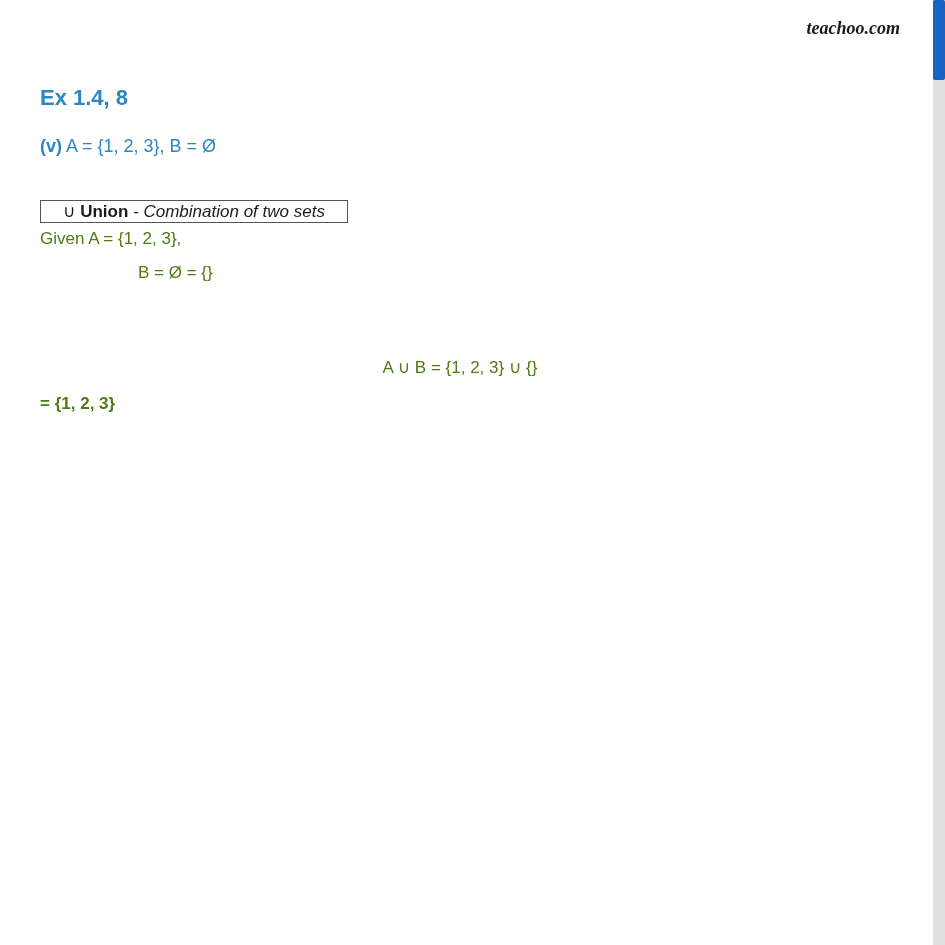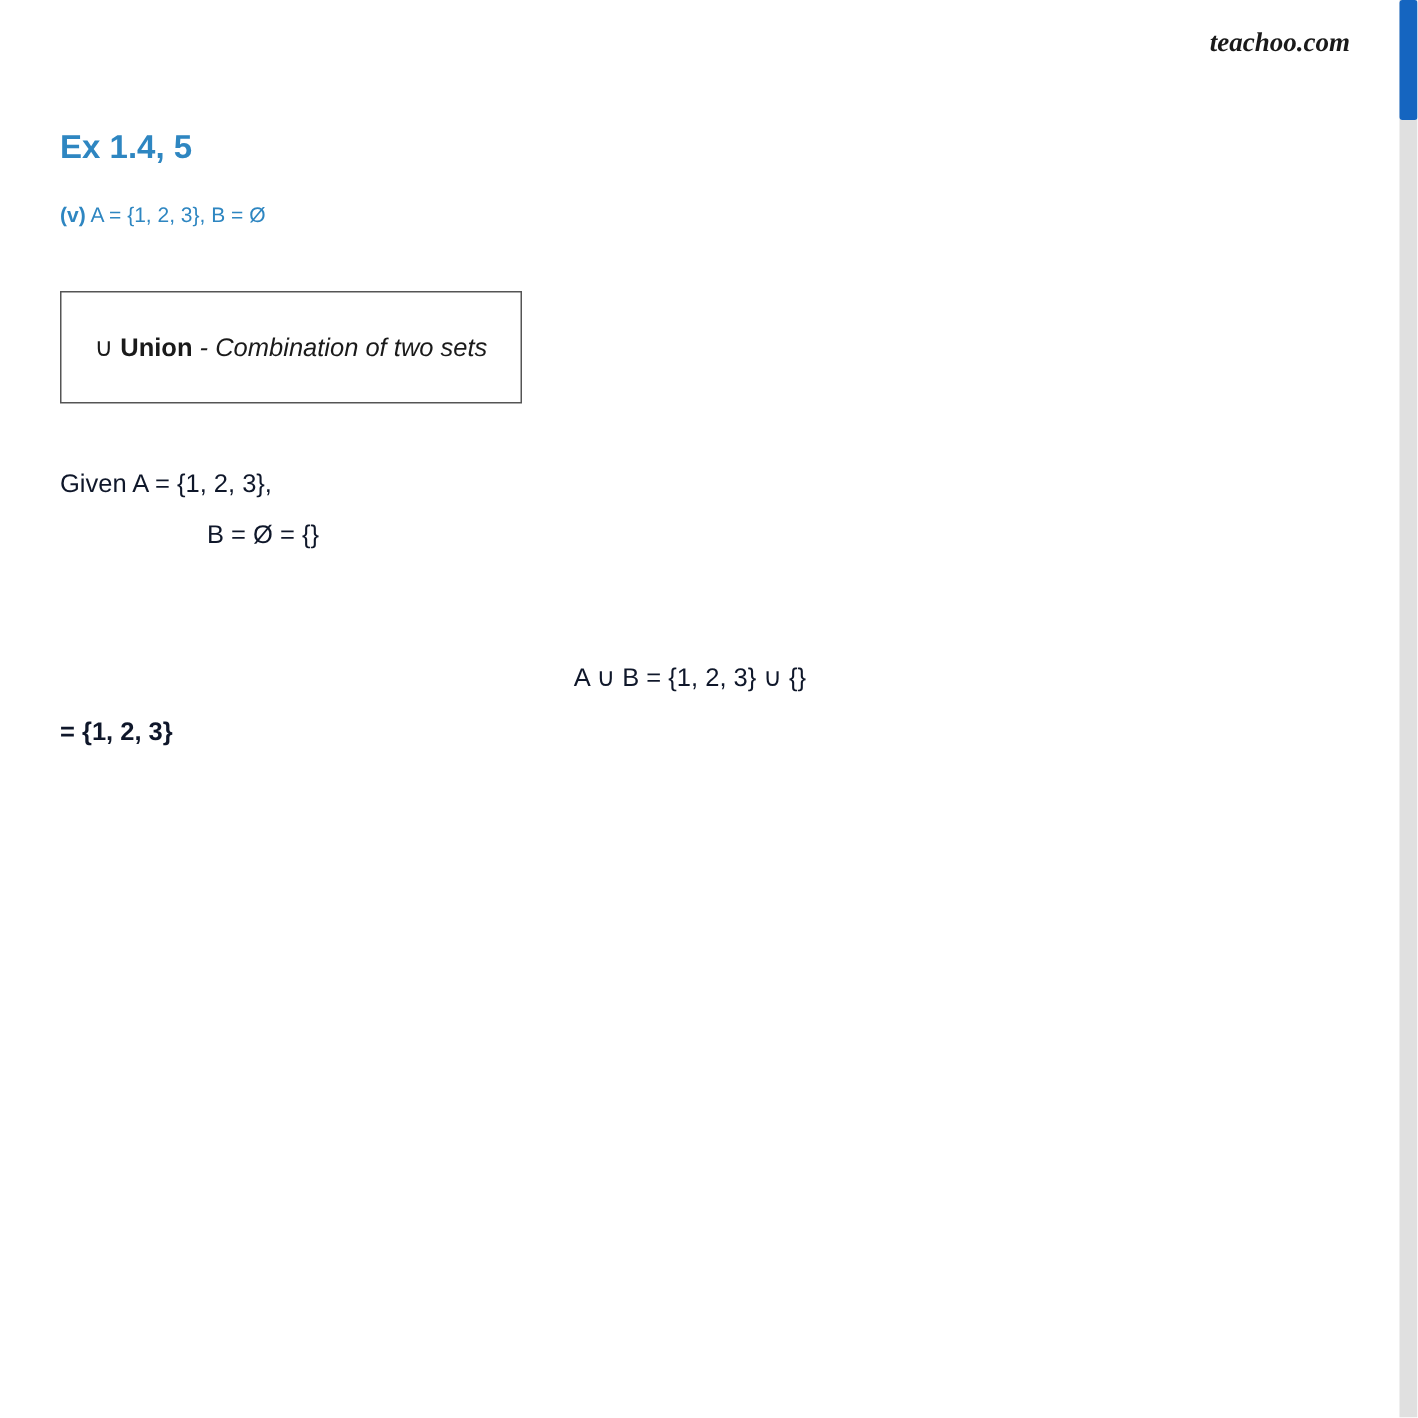--- a/index.html
+++ b/index.html
@@ -43,55 +43,54 @@
     }
 
     .question-text {
       font-size: 18px;
       color: #2e86c1;
       margin-bottom: 22px;
       line-height: 1.5;
     }
 
     .question-part {
-      font-size: 14px;
+      font-size: 18px;
       color: #2e86c1;
       margin-bottom: 40px;
       line-height: 1.5;
     }
 
     .question-part .part-label {
       font-weight: bold;
     }
 
     .union-box {
       display: inline-block;
       border: 1.5px solid #555;
-      padding: 26px 22px;
-      margin-bottom: 38px;
+      padding: 0 22px;
       font-size: 17px;
       color: #1a1a1a;
     }
 
     .union-box .union-symbol {
       font-size: 17px;
       color: #1a1a1a;
     }
 
     .union-box .union-word {
       font-weight: bold;
     }
 
     .union-box .union-desc {
       font-style: italic;
     }
 
     .solution-block {
       font-size: 17px;
-      color: #0f172a;
+      color: #4d7c0f;
       line-height: 1.9;
     }
 
     .solution-block .given-line {
       margin-bottom: 2px;
     }
 
     .solution-block .b-line {
       margin-left: 98px;
       margin-bottom: 30px;
@@ -130,21 +129,21 @@
 <body>
 
 <div class="scrollbar">
   <div class="scrollbar-thumb"></div>
 </div>
 
 <div class="page-container">
 
   <div class="brand">teachoo.com</div>
 
-  <div class="exercise-title">Ex 1.4, 5</div>
+  <div class="exercise-title">Ex 1.4, 8</div>
 
 
   <div class="question-part">
     <span class="part-label">(v)</span>
     <span> A = {1, 2, 3}, B = Ø</span>
   </div>
 
   <div class="union-box">
     <span class="union-symbol">∪</span>
     <span> </span>

